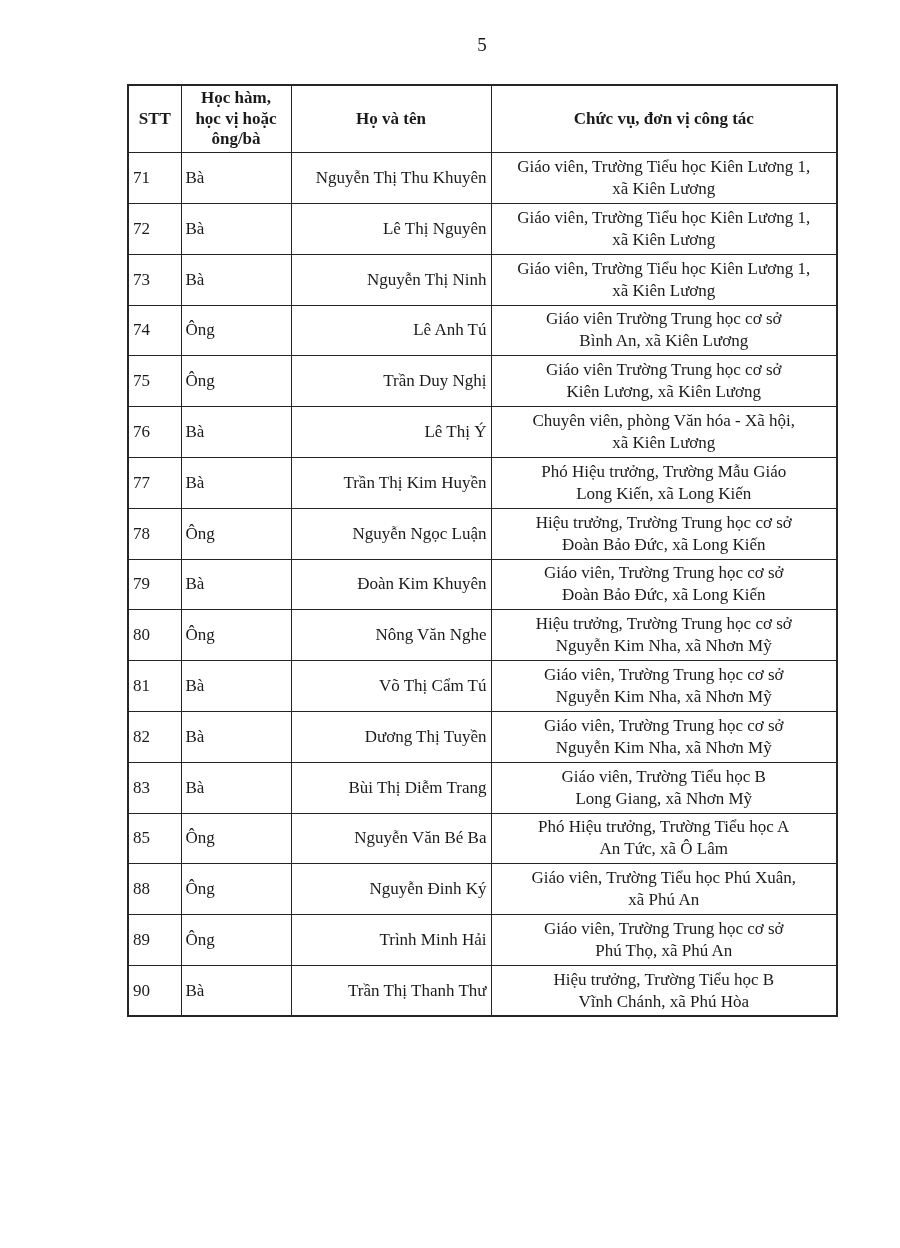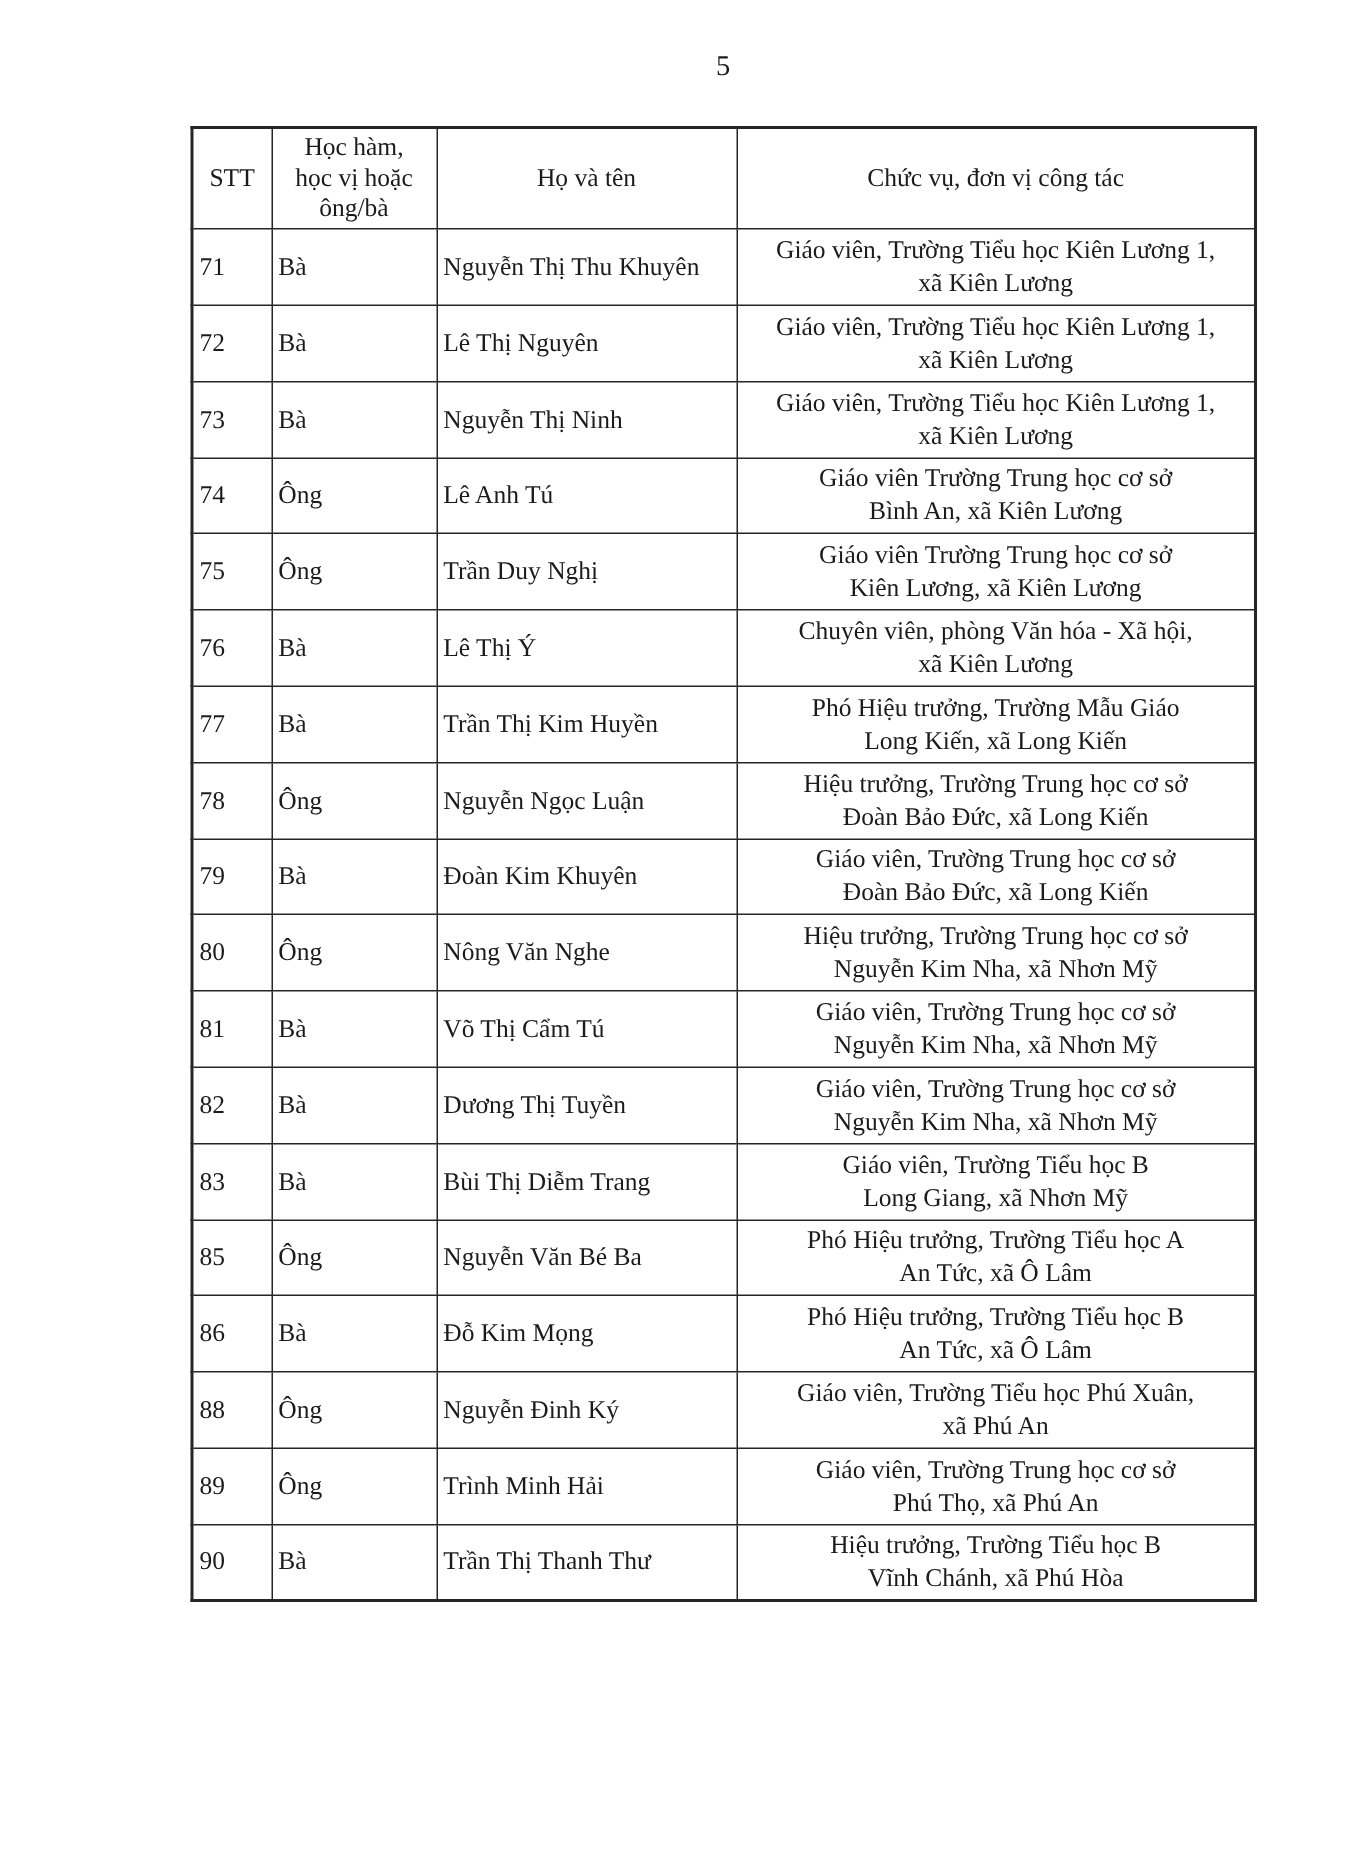--- a/index.html
+++ b/index.html
@@ -39,34 +39,34 @@
     box-sizing: border-box;
   }
   table.doc-table {
     border: 2px solid #262626;
   }
   col.col-stt   { width: 53px; }
   col.col-title { width: 110px; }
   col.col-name  { width: 200px; }
   col.col-pos   { width: 346px; }
   thead th {
-    font-weight: normal;
+    font-weight: bold;
     text-align: center;
     height: 64px;
     line-height: 1.22;
     white-space: pre-line;
   }
   td.cell-stt {
     height: 50.8px;
   }
   td.cell-title {
     text-align: left;
   }
   td.cell-name {
-    text-align: left;
+    text-align: right;
     padding-left: 9px;
     padding-right: 2px;
   }
   td.cell-pos {
     text-align: center;
     white-space: pre-line;
     line-height: 1.3;
     font-family: Liberation Serif, serif;
   }
 </style>
@@ -186,27 +186,20 @@
 Long Giang, xã Nhơn Mỹ</td>
       </tr>
       <tr>
         <td class="cell-stt">85</td>
         <td class="cell-title">Ông</td>
         <td class="cell-name">Nguyễn Văn Bé Ba</td>
         <td class="cell-pos">Phó Hiệu trưởng, Trường Tiểu học A
 An Tức, xã Ô Lâm</td>
       </tr>
       <tr>
-        <td class="cell-stt">86</td>
-        <td class="cell-title">Bà</td>
-        <td class="cell-name">Đỗ Kim Mọng</td>
-        <td class="cell-pos">Phó Hiệu trưởng, Trường Tiểu học B
-An Tức, xã Ô Lâm</td>
-      </tr>
-      <tr>
         <td class="cell-stt">88</td>
         <td class="cell-title">Ông</td>
         <td class="cell-name">Nguyễn Đinh Ký</td>
         <td class="cell-pos">Giáo viên, Trường Tiểu học Phú Xuân,
 xã Phú An</td>
       </tr>
       <tr>
         <td class="cell-stt">89</td>
         <td class="cell-title">Ông</td>
         <td class="cell-name">Trình Minh Hải</td>

